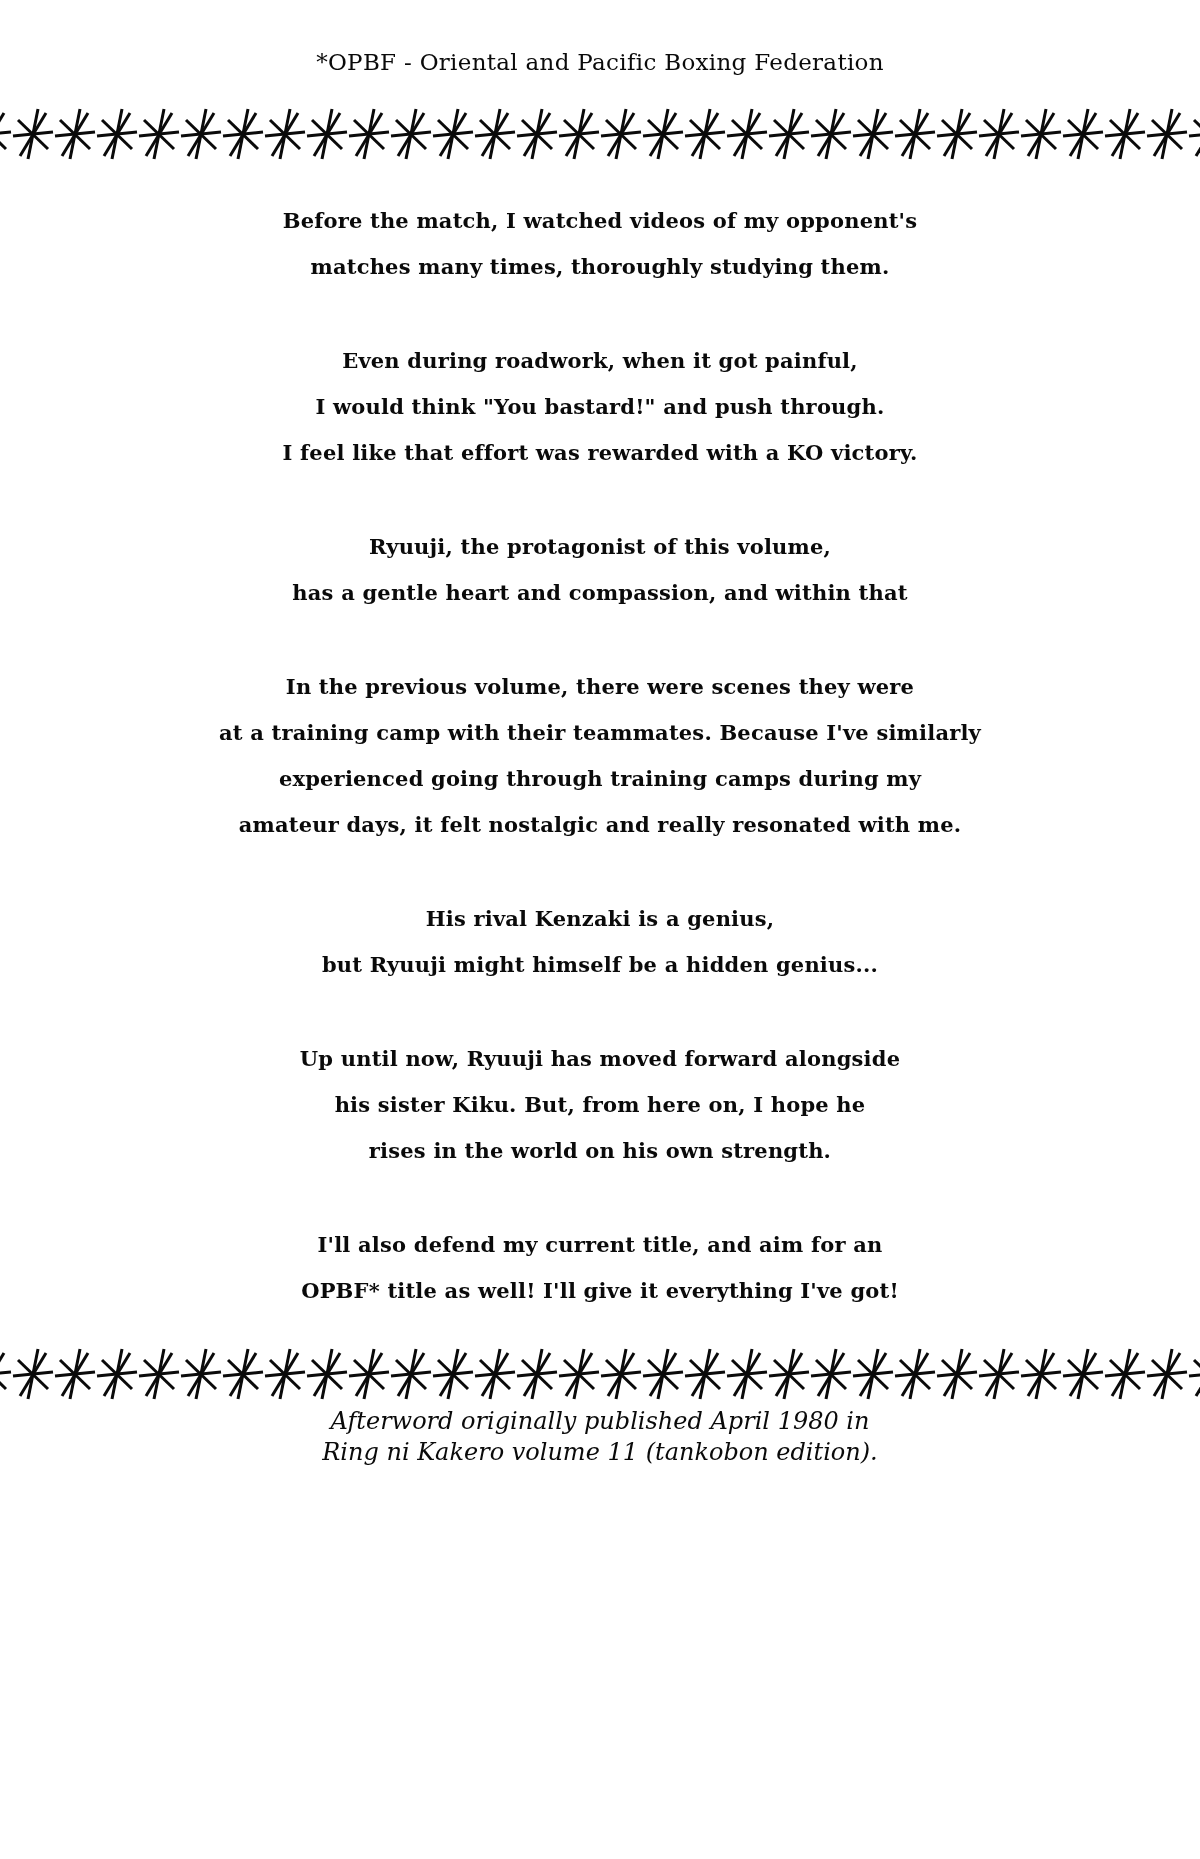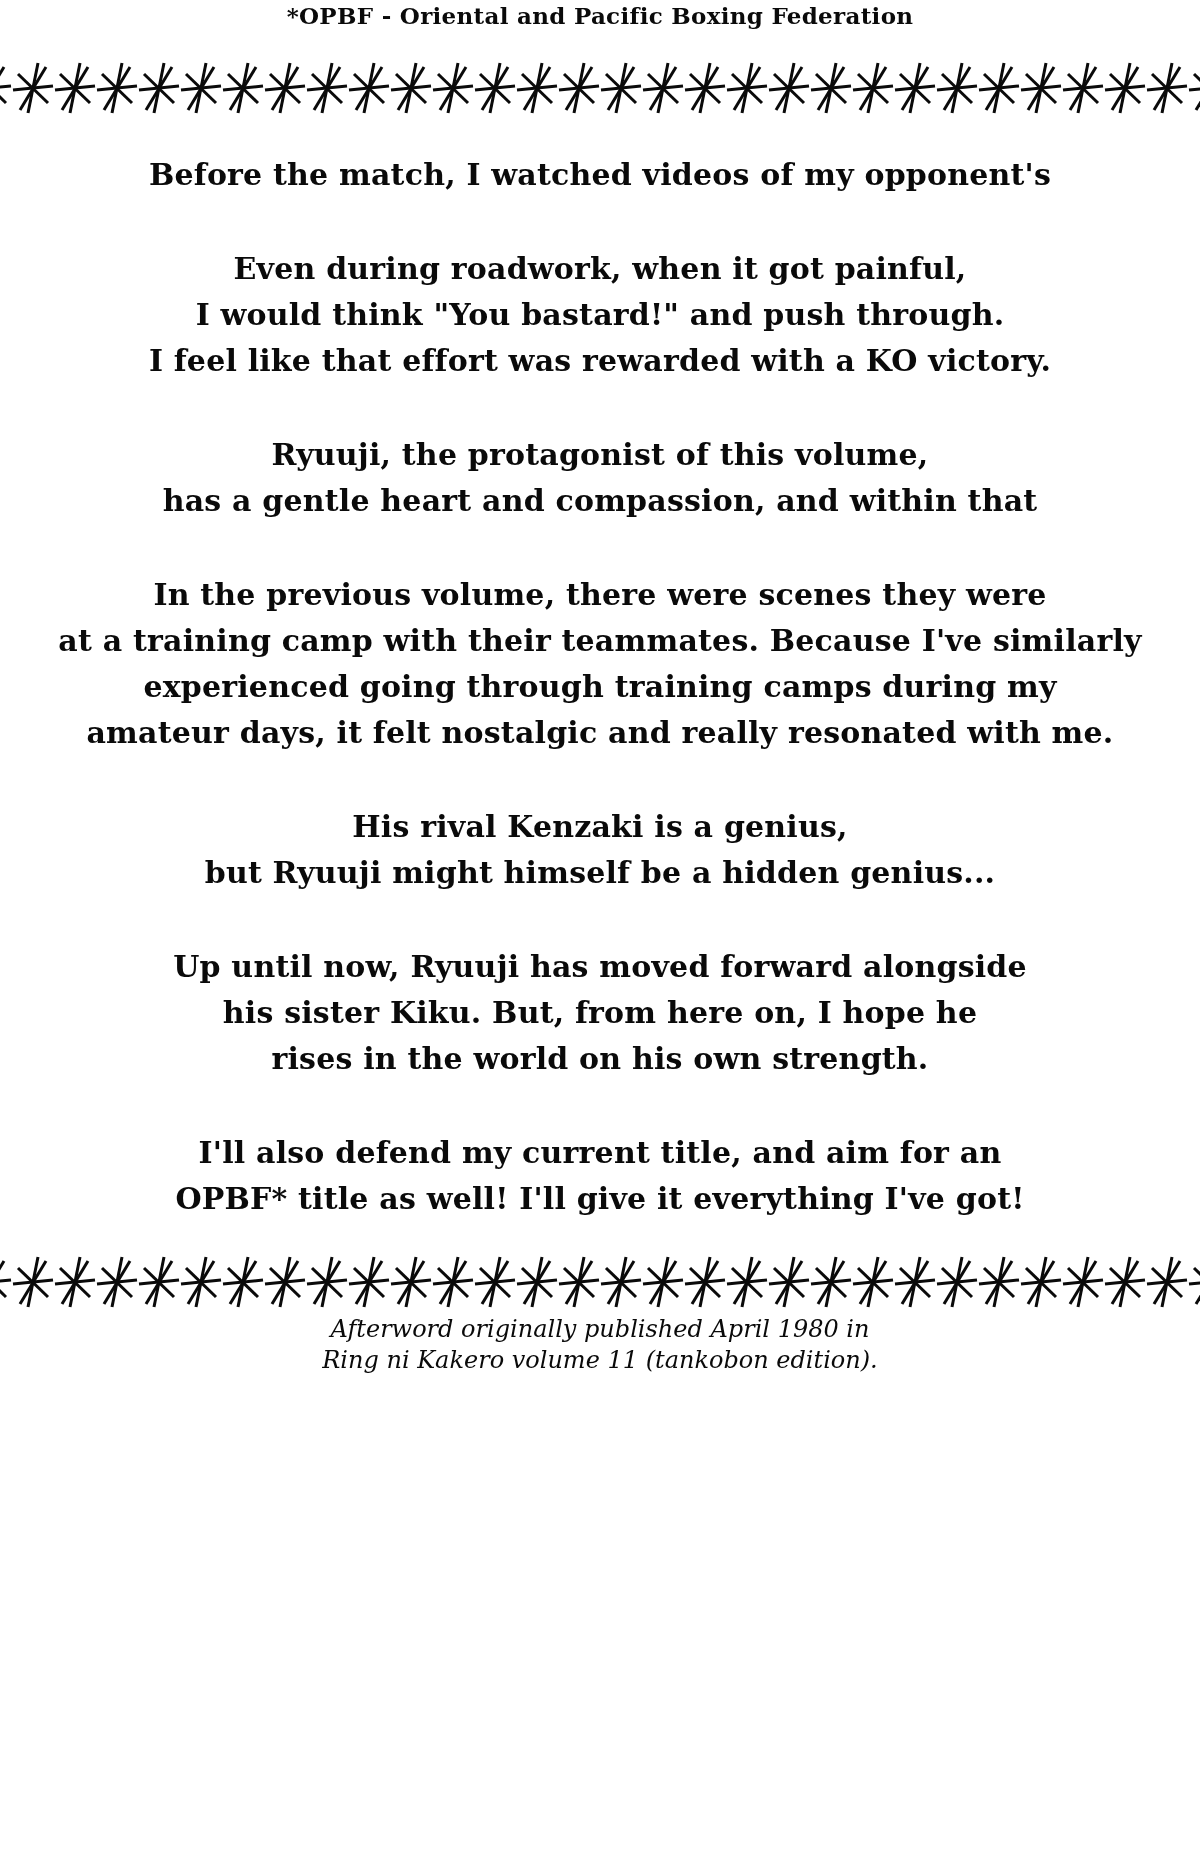--- a/index.html
+++ b/index.html
@@ -14,23 +14,24 @@
     font-family: "DejaVu Serif", "Liberation Serif", serif;
     color: #0a0a0a;
   }
   .page {
     width: 1200px;
     height: 1859px;
     text-align: center;
     position: relative;
   }
   .header-note {
+    padding-top: 46px;
     font-size: 23px;
     line-height: 32px;
-    font-weight: 700;
+    font-weight: 400;
     letter-spacing: 0.3px;
   }
   .star-row {
     width: 1200px;
     height: 64px;
     display: flex;
     justify-content: center;
     align-items: center;
     overflow: hidden;
     flex-wrap: nowrap;
@@ -38,21 +39,21 @@
   .star-row.top { margin-top: 24px; }
   .star-row.bottom { margin-top: 28px; }
   .star {
     flex: 0 0 42px;
     width: 42px;
     height: 56px;
   }
   .star svg { display: block; width: 42px; height: 56px; }
   .content { margin: 0; }
   .content .para {
-    font-size: 30px;
+    font-size: 21px;
     line-height: 46px;
     font-weight: 700;
     margin: 48px 0 0 0;
     letter-spacing: 0.2px;
   }
   .content .para:first-child { margin-top: 32px; }
   .footer-note {
     font-size: 24px;
     line-height: 31px;
     font-style: italic;
@@ -303,21 +304,21 @@
     <svg viewBox="0 0 42 56" xmlns="http://www.w3.org/2000/svg" fill="none" stroke="#0a0a0a" stroke-width="3" stroke-linecap="butt">
       <line x1="1" y1="30" x2="41" y2="26"></line>
       <line x1="26" y1="3" x2="16" y2="53"></line>
       <line x1="6" y1="14" x2="36" y2="43"></line>
       <line x1="34" y1="7" x2="8" y2="50"></line>
     </svg>
   </span>
     </div>
 
   <div class="content">
-      <p class="para"><span>Before the match, I watched videos of my opponent's</span><br></p>
+      <p class="para"><span>Before the match, I watched videos of my opponent's</span><br><span>matches many times, thoroughly studying them.</span></p>
       <p class="para"><span>Even during roadwork, when it got painful,</span><br><span>I would think "You bastard!" and push through.</span><br><span>I feel like that effort was rewarded with a KO victory.</span></p>
       <p class="para"><span>Ryuuji, the protagonist of this volume,</span><br><span>has a gentle heart and compassion, and within that</span><br></p>
       <p class="para"><span>In the previous volume, there were scenes they were</span><br><span>at a training camp with their teammates. Because I've similarly</span><br><span>experienced going through training camps during my</span><br><span>amateur days, it felt nostalgic and really resonated with me.</span></p>
       <p class="para"><span>His rival Kenzaki is a genius,</span><br><span>but Ryuuji might himself be a hidden genius...</span></p>
       <p class="para"><span>Up until now, Ryuuji has moved forward alongside</span><br><span>his sister Kiku. But, from here on, I hope he</span><br><span>rises in the world on his own strength.</span></p>
       <p class="para"><span>I'll also defend my current title, and aim for an</span><br><span>OPBF* title as well! I'll give it everything I've got!</span></p>
     </div>
 
   <div class="star-row bottom">
       <span class="star">

